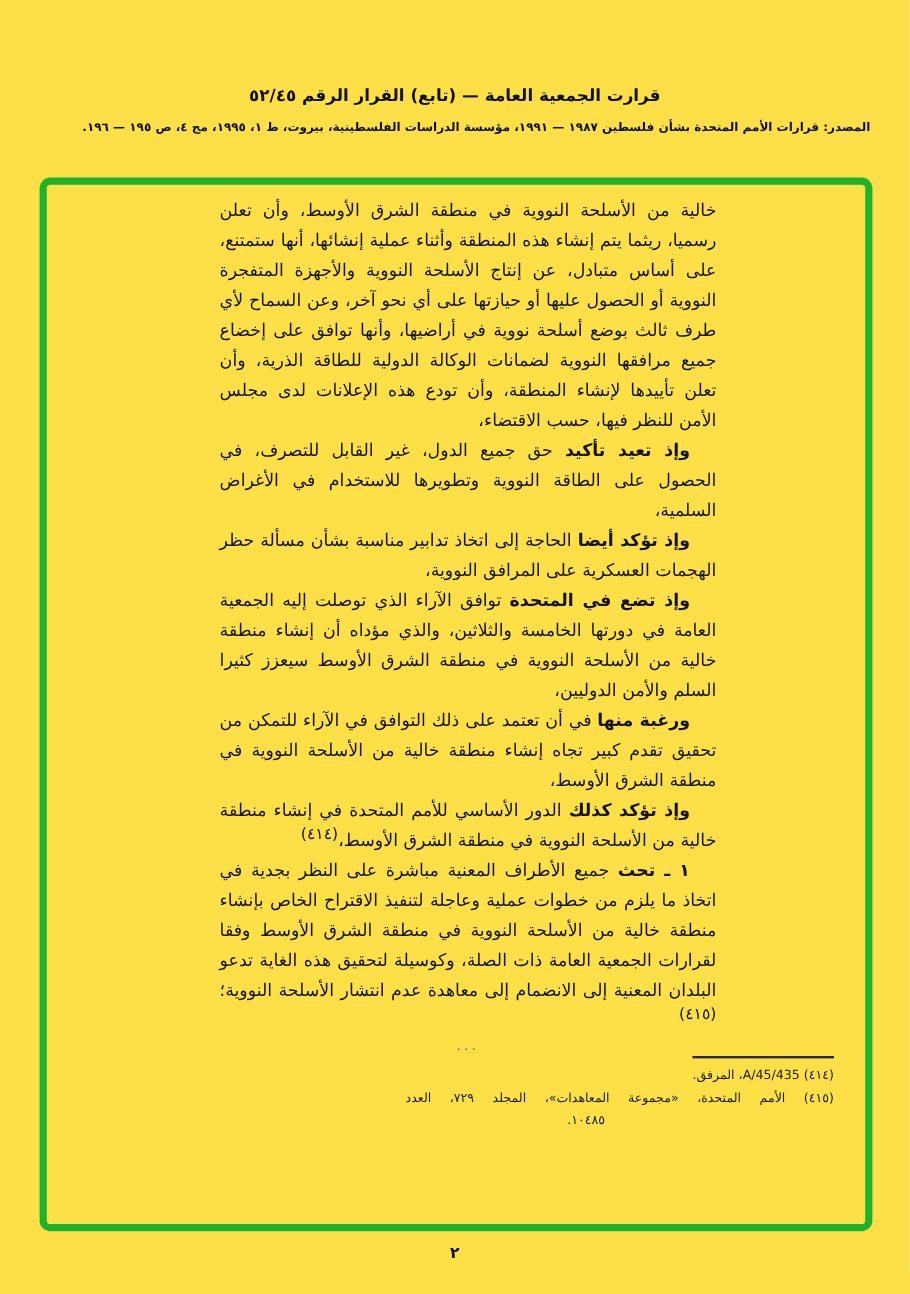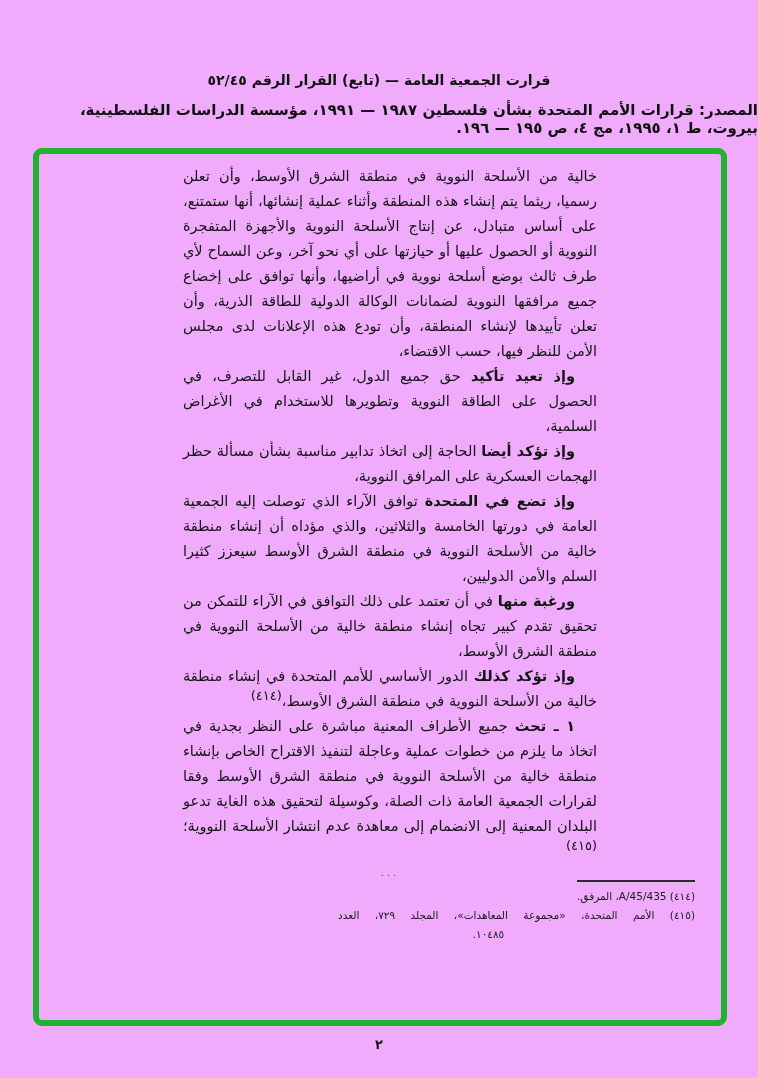--- a/index.html
+++ b/index.html
@@ -7,33 +7,33 @@
   body {
     width: 758px; height: 1078px;
     font-family: "DejaVu Sans", sans-serif;
     color: #151515;
     position: relative;
     overflow: hidden;
   }
   .page {
     position: absolute; inset: 0;
     width: 758px; height: 1078px;
-    background: #f0abfc;
+    background: #fde047;
   }
   .header-title {
     position: absolute; top: 72px; left: 0; right: 0;
     text-align: center; direction: rtl;
     font-size: 14px; font-weight: bold;
     letter-spacing: 0.2px;
     color: #111;
   }
   .header-source {
     position: absolute; top: 101px; left: 0; right: 0;
-    text-align: right; direction: rtl;
-    font-size: 15px; font-weight: bold;
+    text-align: center; direction: rtl;
+    font-size: 10px; font-weight: bold;
     color: #111;
     margin-left: 36px;
   }
   .green-box {
     position: absolute;
     left: 33px; top: 148px;
     width: 694px; height: 878px;
     border: 6px solid #1eb22e;
     border-radius: 9px;
     background: transparent;

